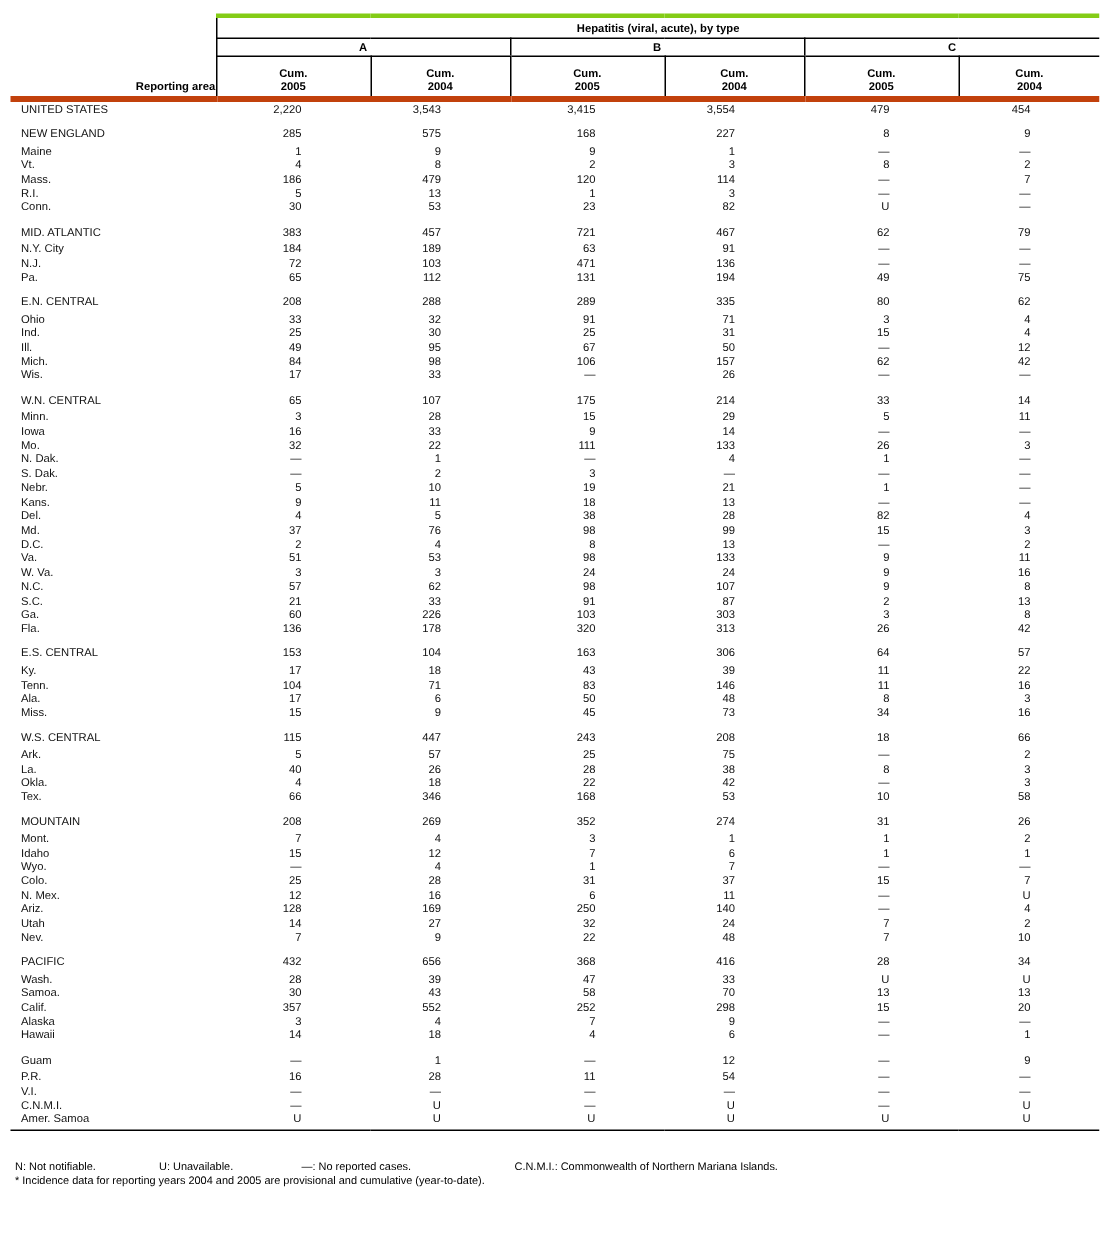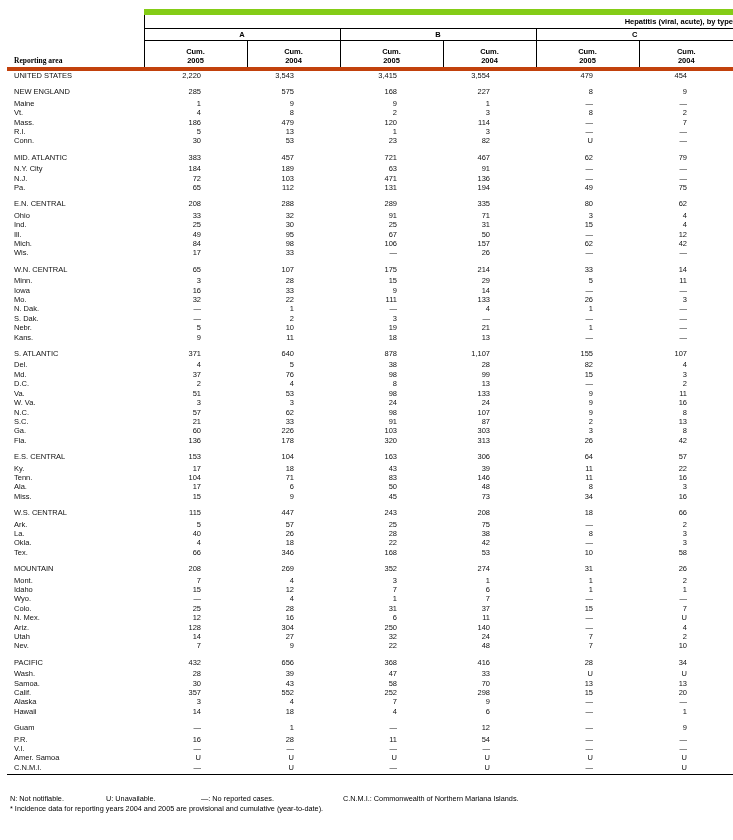--- a/index.html
+++ b/index.html
@@ -5,25 +5,25 @@
   html,body { margin:0; padding:0; background:#ffffff; }
   body { width:733px; height:840px; font-family:"Liberation Sans","DejaVu Sans",sans-serif; color:#111; overflow:hidden; }
   .page { padding:5px 6px 0 7px; }
 
   .title { font-weight:bold; font-size:9px; line-height:11.5px; color:#000; letter-spacing:0.05px; }
   .title .i { font-style:italic; }
   .t-line1 { white-space:nowrap; }
 
   table { border-collapse:collapse; table-layout:fixed; width:726px; margin-top:4px; }
   th { font-weight:bold; font-size:7.5px; padding:0; color:#000; }
-  .h1 .group-title { border-top:6px solid #84cc16; border-bottom:1px solid #000; border-left:1px solid #000; height:13px; text-align:right; vertical-align:middle; }
+  .h1 .group-title { border-top:3px solid #84cc16; border-bottom:1px solid #000; border-left:1px solid #000; height:13px; text-align:center; vertical-align:middle; }
   .h2 .sub { border-bottom:1px solid #000; border-left:1px solid #000; height:11px; text-align:center; vertical-align:middle; }
   .h3 th { border-bottom:4px solid #c2410c; }
   .h3 .cum { border-left:1px solid #000; text-align:center; vertical-align:bottom; padding-bottom:2px; line-height:9px; height:24px; }
-  .h3 .area-label { text-align:left; vertical-align:bottom; padding:0 0 2px 7px;font-family:Liberation Serif, serif; }
+  .h3 .area-label { text-align:right; vertical-align:bottom; padding:0 0 2px 7px; }
 
   td { font-size:7.5px; line-height:9.4px; height:9.4px; padding:0; color:#111; }
   td.area { padding-left:7px; white-space:nowrap; overflow:hidden; }
   td.num { text-align:right; padding-right:46px; white-space:nowrap; }
   tr.gap td { padding-top:4.5px; height:13.9px; }
   tbody tr:last-child td { border-bottom:1.4px solid #000; padding-bottom:2px; }
 
   .footnotes { margin-top:19px; font-size:7.3px; line-height:9.6px; color:#000; }
   .legend { display:flex; padding-left:3px; }
   .legend span { flex:none; white-space:nowrap; }
@@ -306,29 +306,20 @@
         </tr>
         <tr class="state">
           <td class="area">Kans.</td>
           <td class="num">9</td>
           <td class="num">11</td>
           <td class="num">18</td>
           <td class="num">13</td>
           <td class="num">—</td>
           <td class="num">—</td>
         </tr>
-        <tr class="region gap">
-          <td class="area">S. ATLANTIC</td>
-          <td class="num">371</td>
-          <td class="num">640</td>
-          <td class="num">878</td>
-          <td class="num">1,107</td>
-          <td class="num">155</td>
-          <td class="num">107</td>
-        </tr>
         <tr class="state">
           <td class="area">Del.</td>
           <td class="num">4</td>
           <td class="num">5</td>
           <td class="num">38</td>
           <td class="num">28</td>
           <td class="num">82</td>
           <td class="num">4</td>
         </tr>
         <tr class="state">
@@ -543,21 +534,21 @@
           <td class="num">12</td>
           <td class="num">16</td>
           <td class="num">6</td>
           <td class="num">11</td>
           <td class="num">—</td>
           <td class="num">U</td>
         </tr>
         <tr class="state">
           <td class="area">Ariz.</td>
           <td class="num">128</td>
-          <td class="num">304</td>
+          <td class="num">169</td>
           <td class="num">250</td>
           <td class="num">140</td>
           <td class="num">—</td>
           <td class="num">4</td>
         </tr>
         <tr class="state">
           <td class="area">Utah</td>
           <td class="num">14</td>
           <td class="num">27</td>
           <td class="num">32</td>
@@ -649,35 +640,35 @@
         <tr class="territory">
           <td class="area">V.I.</td>
           <td class="num">—</td>
           <td class="num">—</td>
           <td class="num">—</td>
           <td class="num">—</td>
           <td class="num">—</td>
           <td class="num">—</td>
         </tr>
         <tr class="territory">
+          <td class="area">C.N.M.I.</td>
+          <td class="num">—</td>
+          <td class="num">U</td>
+          <td class="num">—</td>
+          <td class="num">U</td>
+          <td class="num">—</td>
+          <td class="num">U</td>
+        </tr>
+        <tr class="territory">
           <td class="area">Amer. Samoa</td>
           <td class="num">U</td>
           <td class="num">U</td>
           <td class="num">U</td>
           <td class="num">U</td>
           <td class="num">U</td>
-          <td class="num">U</td>
-        </tr>
-        <tr class="territory">
-          <td class="area">C.N.M.I.</td>
-          <td class="num">—</td>
-          <td class="num">U</td>
-          <td class="num">—</td>
-          <td class="num">U</td>
-          <td class="num">—</td>
           <td class="num">U</td>
         </tr>
       </tbody>
   </table>
 
   <div class="footnotes">
     <div class="legend">
       <span class="s0">N: Not notifiable.</span>
       <span class="s1">U: Unavailable.</span>
       <span class="s2">—: No reported cases.</span>

